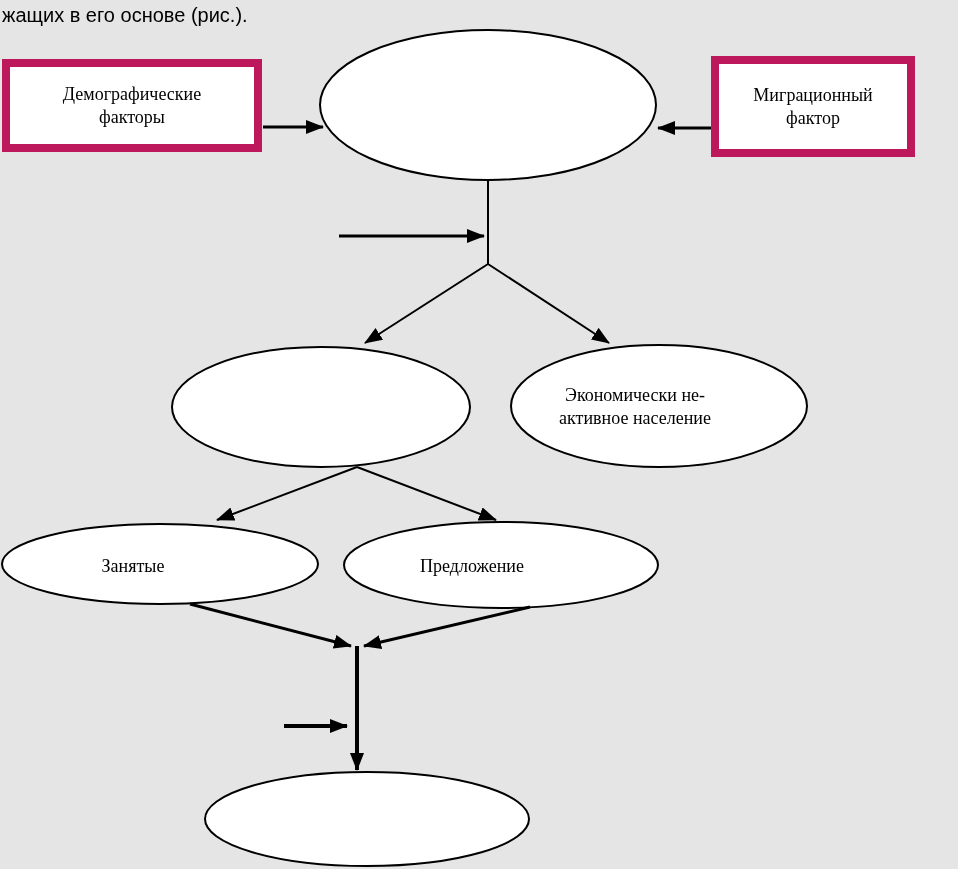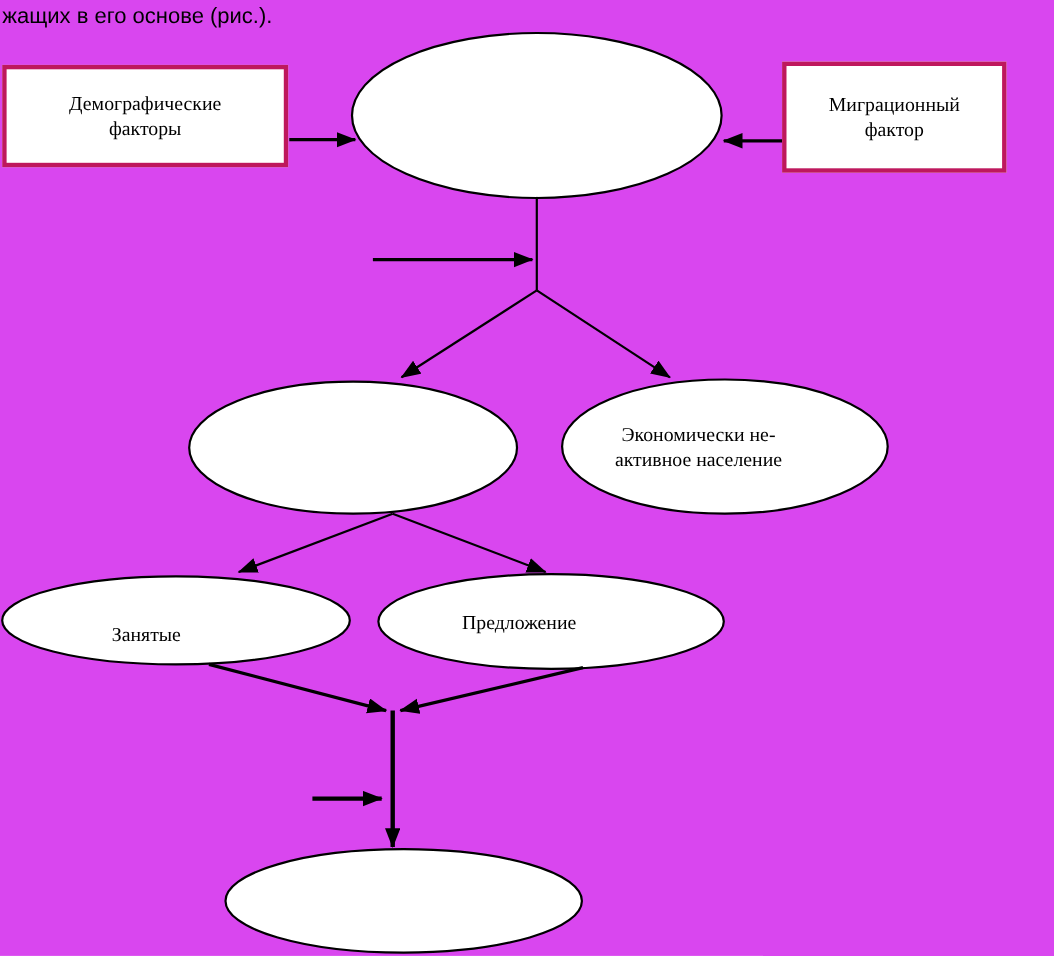--- a/index.html
+++ b/index.html
@@ -1,20 +1,20 @@
 <!DOCTYPE html>
 <html><head>
 <meta charset="utf-8">
 <style>
   html, body { margin: 0; padding: 0; background: #ffffff; }
   .stage {
     position: relative;
     width: 958px;
     height: 869px;
-    background: #d946ef;
+    background: #e5e5e5;
     overflow: hidden;
     font-family: "Liberation Serif", "DejaVu Serif", serif;
     color: #000000;
   }
   .caption {
     position: absolute;
     left: 2px;
     top: 3px;
     font-family: "Liberation Sans", "DejaVu Sans", sans-serif;
     font-size: 20px;
@@ -22,21 +22,21 @@
     color: #000000;
     white-space: pre-line;
   }
   svg.layer {
     position: absolute;
     left: 0; top: 0;
     width: 958px; height: 869px;
   }
   .node-box {
     position: absolute;
-    border: 4px solid #be185d;
+    border: 8px solid #be185d;
     background: #ffffff;
     box-sizing: border-box;
     display: flex;
     align-items: center;
     justify-content: center;
   }
   .node-box .label, .ellipse-label {
     text-align: center;
     white-space: pre-line;
     font-size: 18px;
@@ -92,16 +92,16 @@
 
   <div class="node-box" id="box-migration-factor" style="left:711px; top:56px; width:204px; height:101px;">
     <div class="label">Миграционный
 фактор</div>
   </div>
 
 
 
   <div class="ellipse-label" style="left:635px; top:407px;">Экономически не-
 активное население</div>
-  <div class="ellipse-label" style="left:133px; top:566px;margin-top:11px;">Занятые</div>
+  <div class="ellipse-label" style="left:133px; top:566px;">Занятые</div>
   <div class="ellipse-label" style="left:472px; top:566px;">Предложение</div>
 
 </div>
 
 </body></html>

